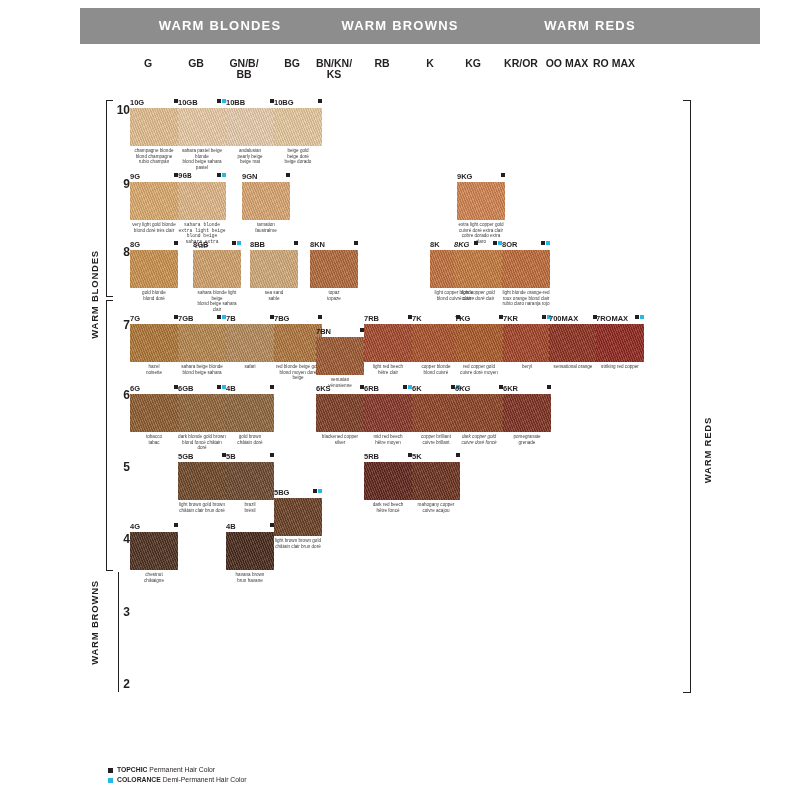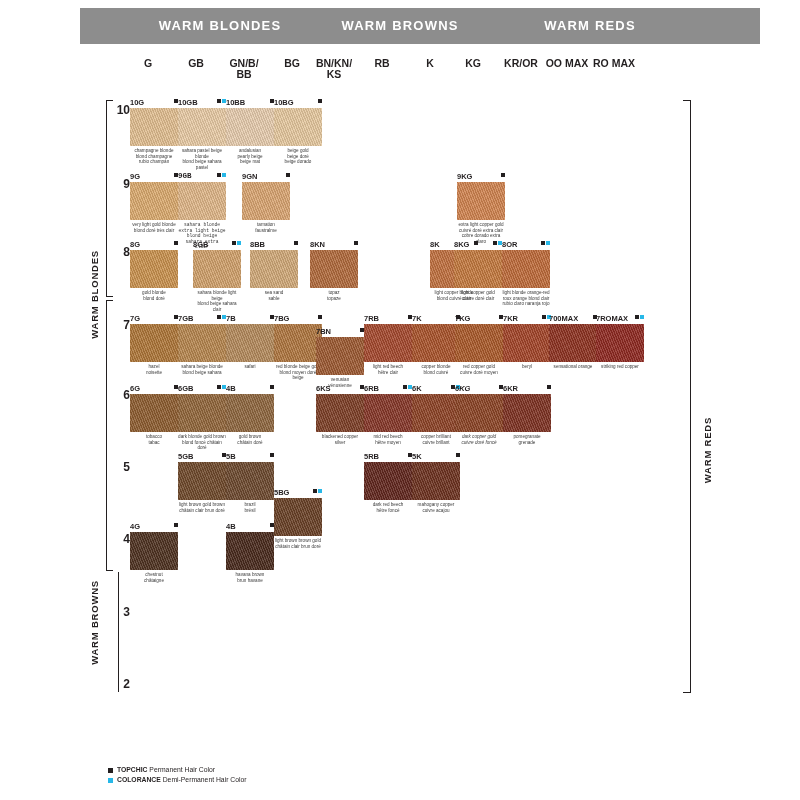--- a/index.html
+++ b/index.html
@@ -167,21 +167,21 @@
       <div class="cell" style="left: 310px; top: 240px;">
         <div class="code"><span>8KN</span><span class="dots"><span class="dot topchic"></span></span></div>
         <div class="sw" style="background: rgb(176, 106, 61);"></div>
         <div class="nm">topaz<br>topaze</div>
       </div>
       <div class="cell" style="left: 430px; top: 240px;">
         <div class="code"><span>8K</span><span class="dots"><span class="dot topchic"></span></span></div>
         <div class="sw" style="background: rgb(191, 112, 64);"></div>
         <div class="nm">light copper blonde<br>blond cuivré clair</div>
       </div>
-      <div class="cell" style="left: 454px; top: 240px;">
+      <div class="cell" style="left: 454px; top: 240px; font-style: italic;">
         <div class="code"><span>8KG</span><span class="dots"><span class="dot topchic"></span><span class="dot colorance"></span></span></div>
         <div class="sw" style="background: rgb(194, 121, 63);"></div>
         <div class="nm">light copper gold<br>cuivre doré clair</div>
       </div>
       <div class="cell" style="left: 502px; top: 240px;">
         <div class="code"><span>8OR</span><span class="dots"><span class="dot topchic"></span><span class="dot colorance"></span></span></div>
         <div class="sw" style="background: rgb(189, 107, 59);"></div>
         <div class="nm">light blonde orange-red<br>roux orange blond clair<br>rubio claro naranja rojo</div>
       </div>
       <div class="cell" style="left: 130px; top: 314px;">

